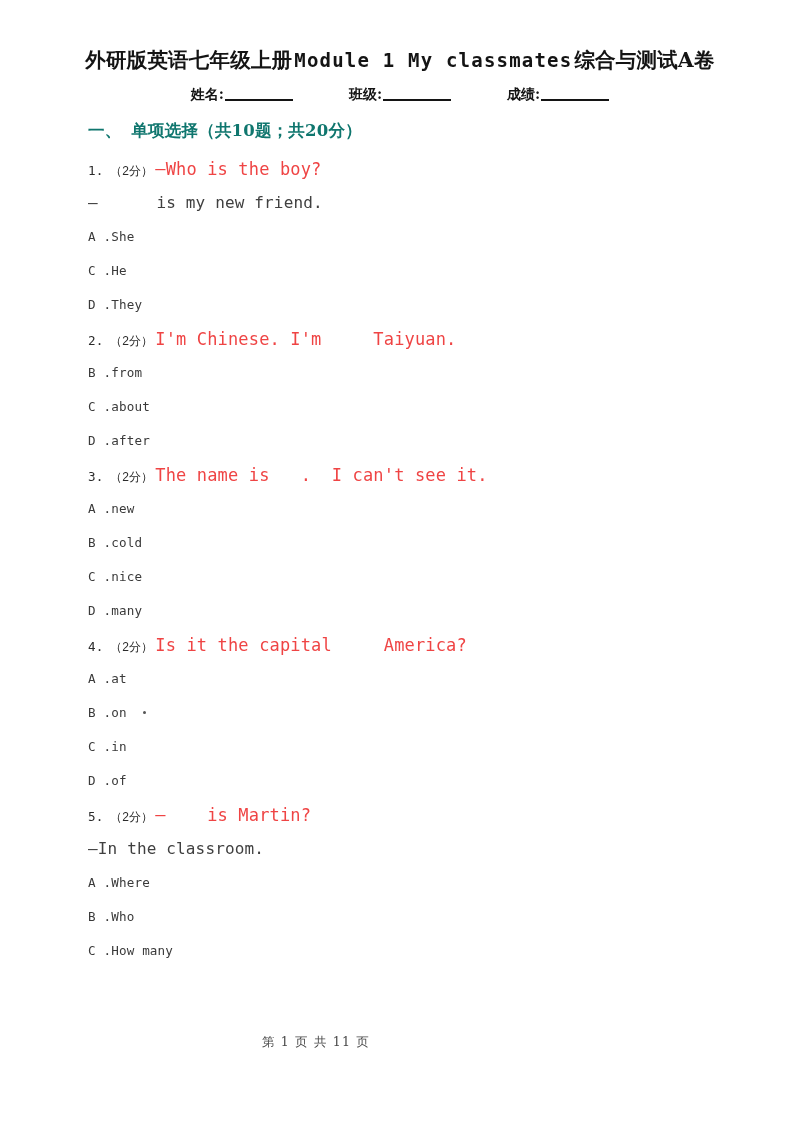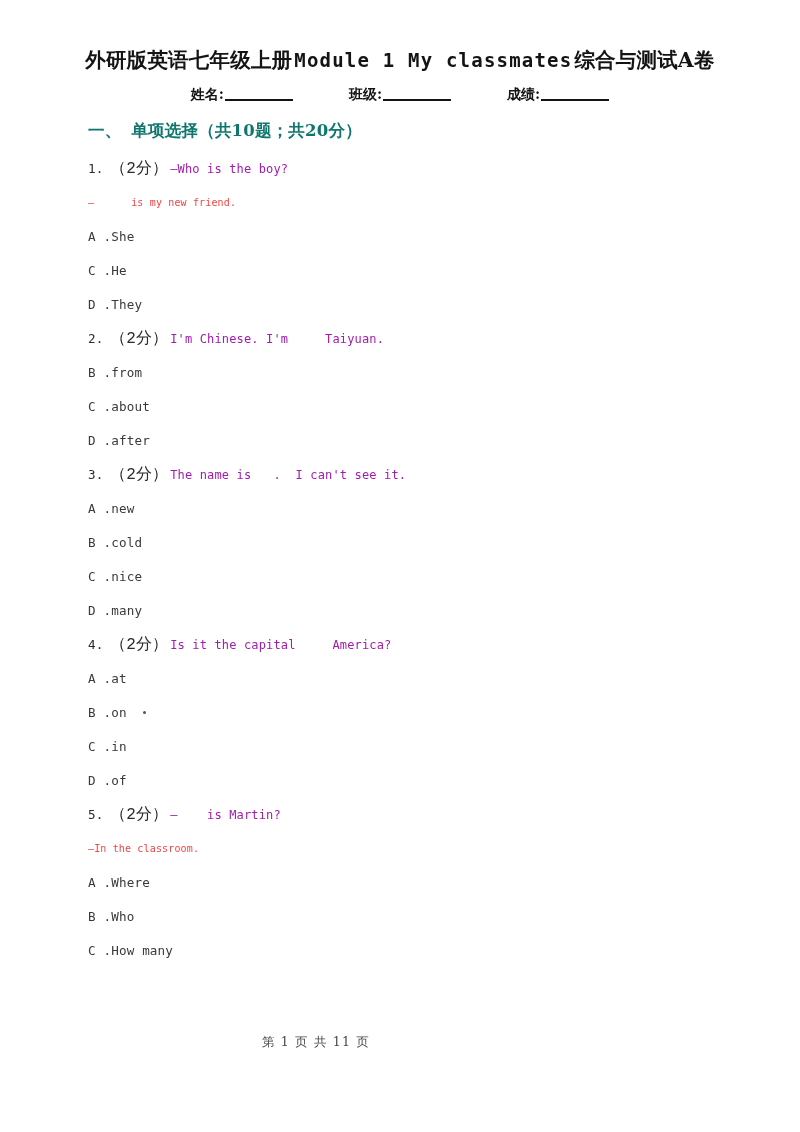--- a/index.html
+++ b/index.html
@@ -97,34 +97,34 @@
     letter-spacing: 0.15px;
   }
   .q-line .qnum {
     display: inline-block;
     min-width: 22px;
     font-family: "DejaVu Sans Mono", "Liberation Mono", monospace;
     font-size: 12.6px;
     color: #2b2b2b;
   }
   .q-line .marks {
-    font-family: Liberation Mono, monospace;
-    font-size: 16px;
+    font-family: Liberation Sans, sans-serif;
+    font-size: 12px;
     color: #2b2b2b;
     padding-right: 2px;
   }
   .q-line .stem {
     font-family: "DejaVu Sans Mono", "Liberation Mono", monospace;
-    font-size: 12px;
-    color: #a21caf;
+    font-size: 17px;
+    color: #ef4444;
   }
   .cont-line {
     font-family: "DejaVu Sans Mono", "Liberation Mono", monospace;
-    font-size: 10px;
-    color: #ef4444;
+    font-size: 16px;
+    color: #404040;
   }
   .opt-line .opt-key {
     font-family: "DejaVu Sans Mono", "Liberation Mono", monospace;
     font-size: 12.6px;
     color: #3a3a3a;
   }
   .opt-line .opt-text {
     font-family: "DejaVu Sans Mono", "Liberation Mono", monospace;
     font-size: 12.6px;
     color: #3a3a3a;

